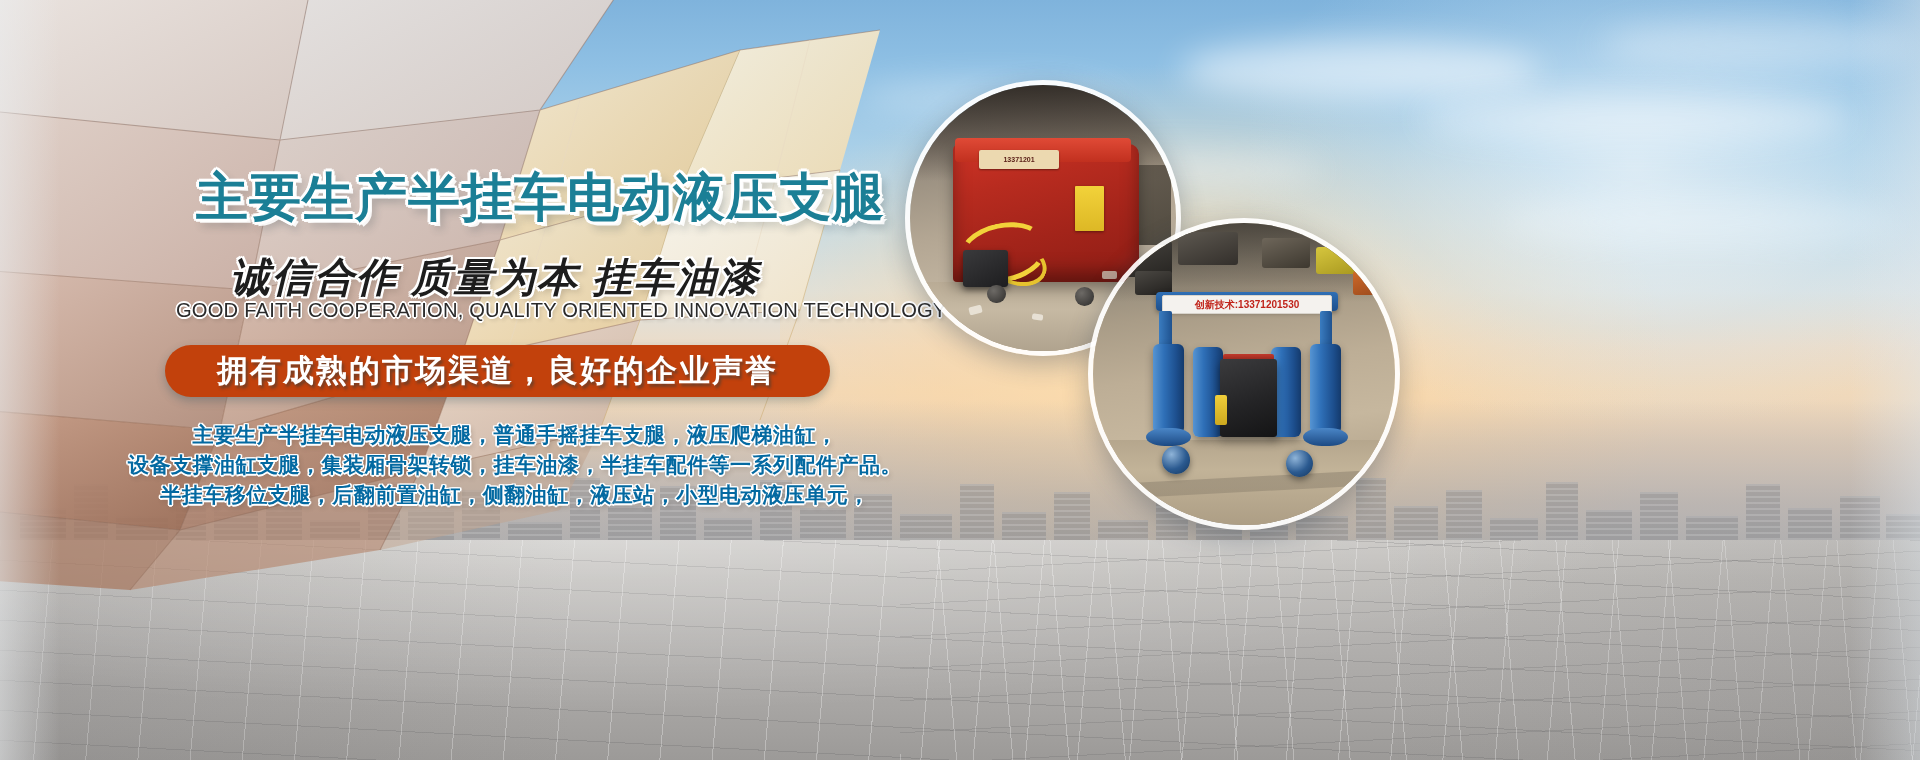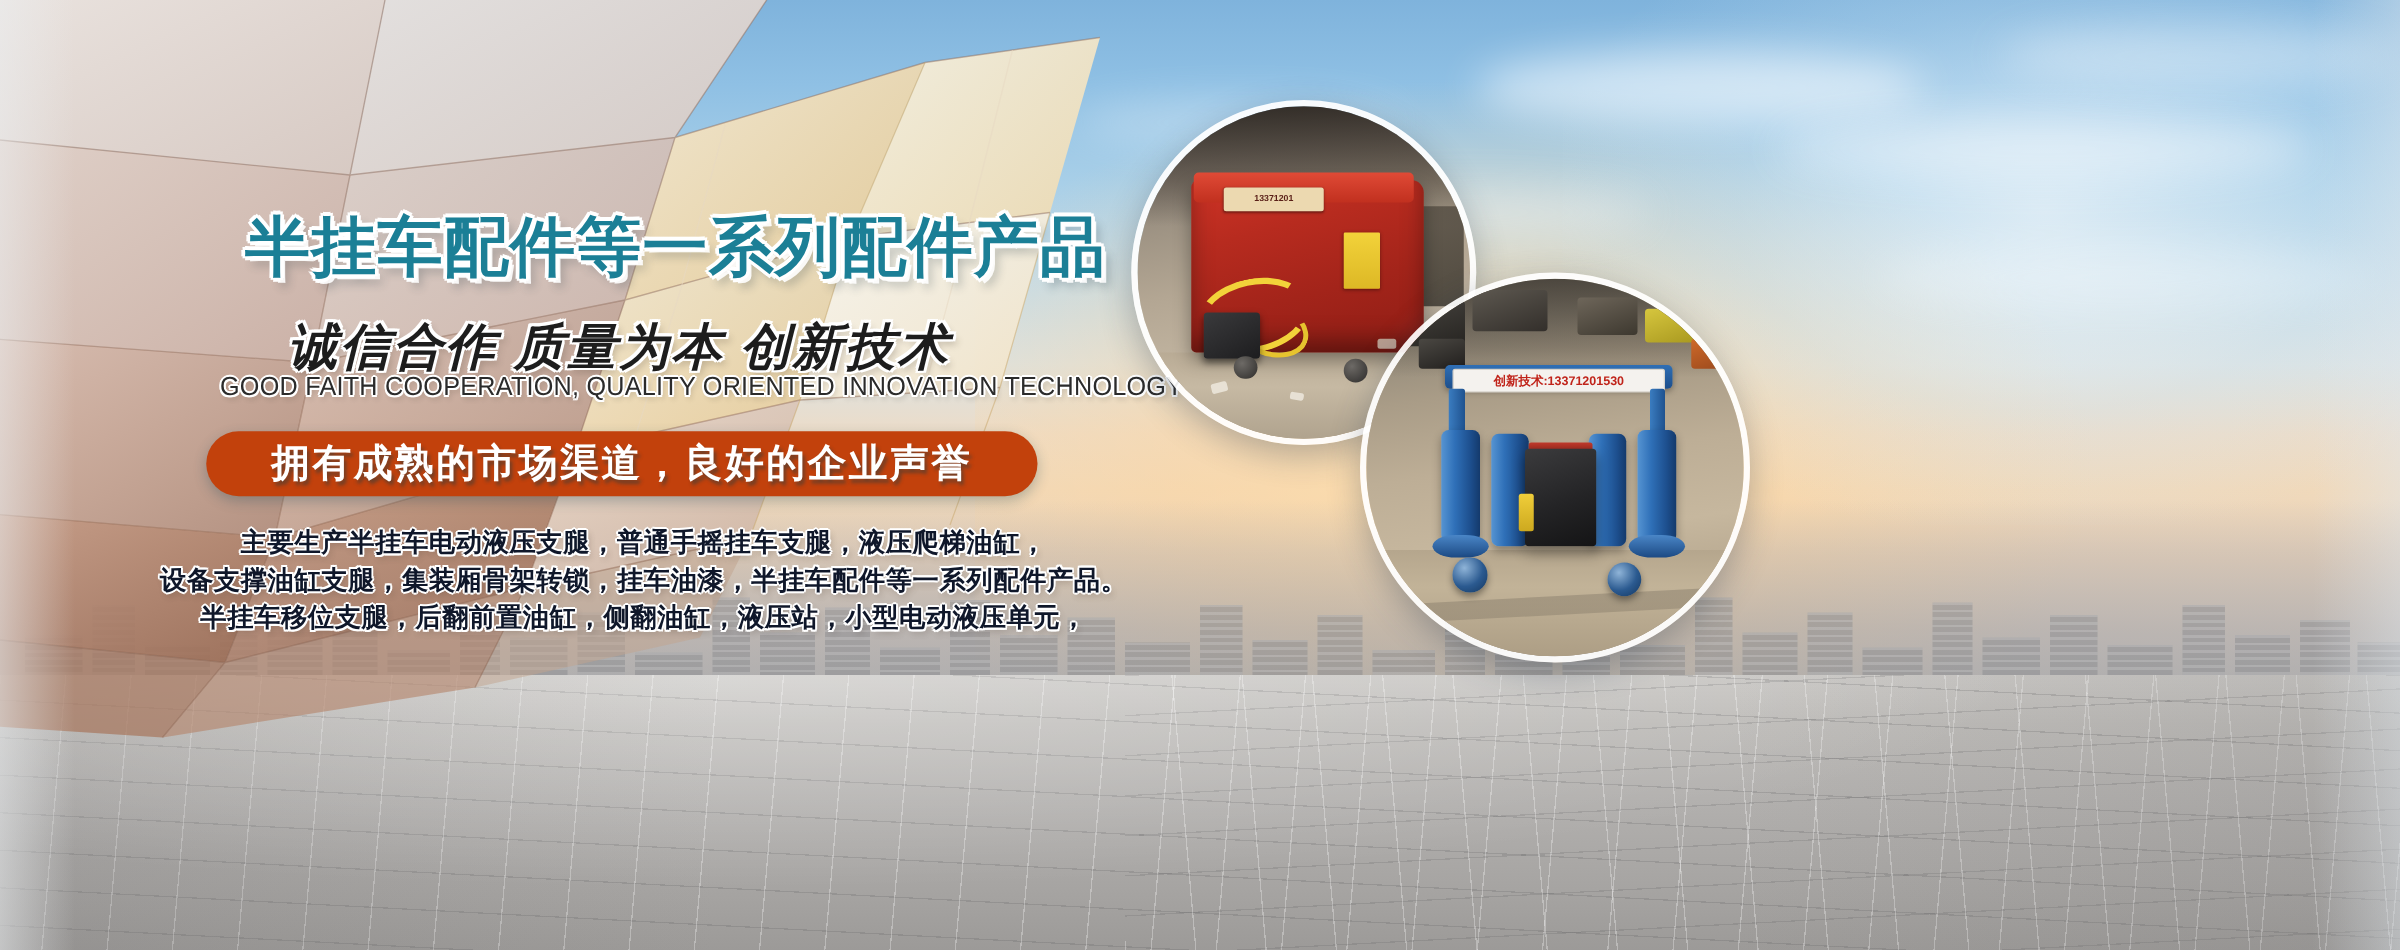--- a/index.html
+++ b/index.html
@@ -130,21 +130,21 @@
     display:flex; align-items:center; justify-content:center;
   }
   .pill-text {
     font-size:31px; font-weight:bold; color:#ffffff;
     letter-spacing:2px; white-space:nowrap;
     text-shadow:2px 3px 3px rgba(10,60,72,.45);
   }
 
   .desc { position:absolute; left:0px; top:420px; width:1030px; text-align:center; }
   .desc-line {
-    font-size:21px; font-weight:bold; color:#0f172a;
+    font-size:21px; font-weight:bold; color:#0369a1;
     line-height:30px; letter-spacing:.5px; white-space:nowrap;
     text-shadow:
        1.5px 0 0 #fff, -1.5px 0 0 #fff, 0 1.5px 0 #fff, 0 -1.5px 0 #fff,
        1.2px 1.2px 0 #fff, -1.2px 1.2px 0 #fff, 1.2px -1.2px 0 #fff, -1.2px -1.2px 0 #fff,
        2px 3px 5px rgba(70,55,45,.30);
   }
 
   
   .photo {
     position:absolute; border-radius:50%;
@@ -386,23 +386,23 @@
       </g>
       <g stroke="#e8d9c2" stroke-width="1" fill="none" opacity=".55">
         <path d="M600,110 L565,240 L528,360"></path>
         <path d="M830,50 L795,190 L760,320"></path>
       </g>
     </svg>
   </div>
 
   <div class="text-block">
 
-    <div class="company-title">半挂车配件等一系列配件产品</div>
-
-    <div class="slogan-cn">诚信合作 质量为本 创新技术</div>
+    <div class="company-title">主要生产半挂车电动液压支腿</div>
+
+    <div class="slogan-cn">诚信合作 质量为本 挂车油漆</div>
 
     <div class="slogan-en">GOOD FAITH COOPERATION, QUALITY ORIENTED INNOVATION TECHNOLOGY</div>
 
     <div class="pill">
       <span class="pill-text">拥有成熟的市场渠道，良好的企业声誉</span>
     </div>
 
     <div class="desc">
       <div class="desc-line">主要生产半挂车电动液压支腿，普通手摇挂车支腿，液压爬梯油缸，</div>
       <div class="desc-line">设备支撑油缸支腿，集装厢骨架转锁，挂车油漆，半挂车配件等一系列配件产品。</div>

